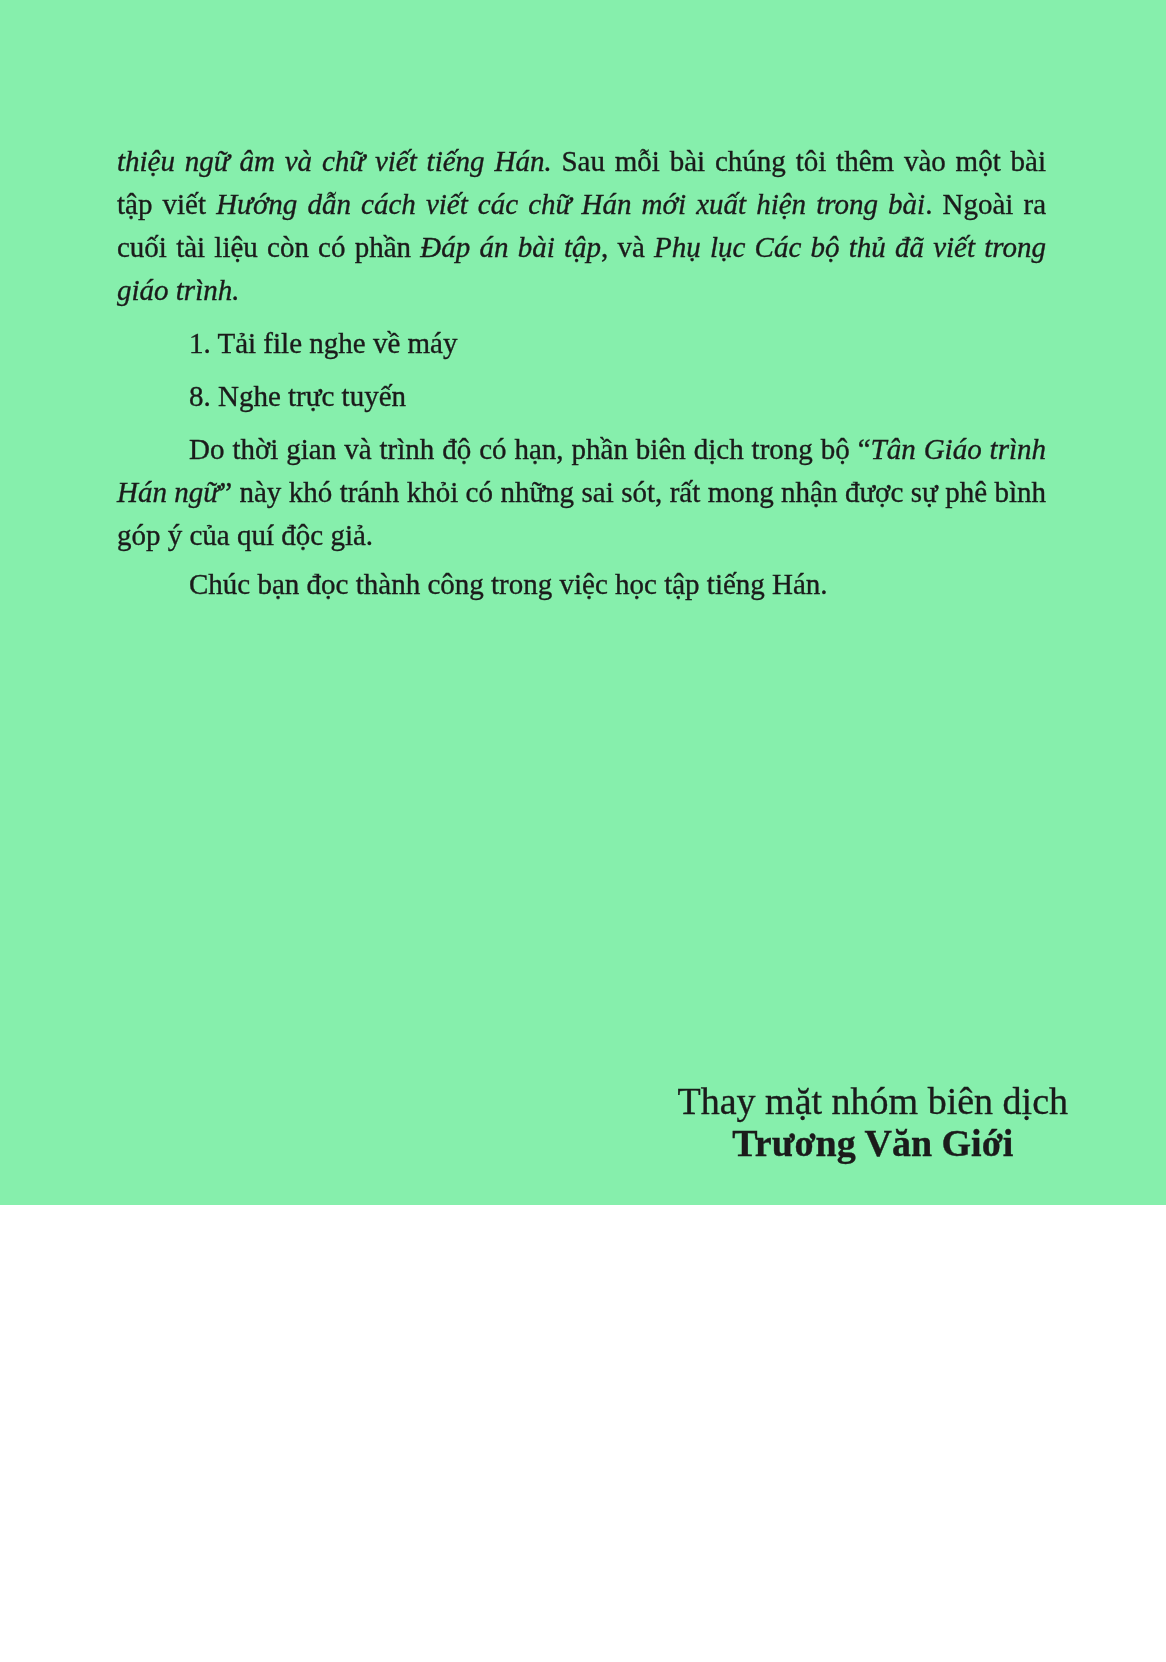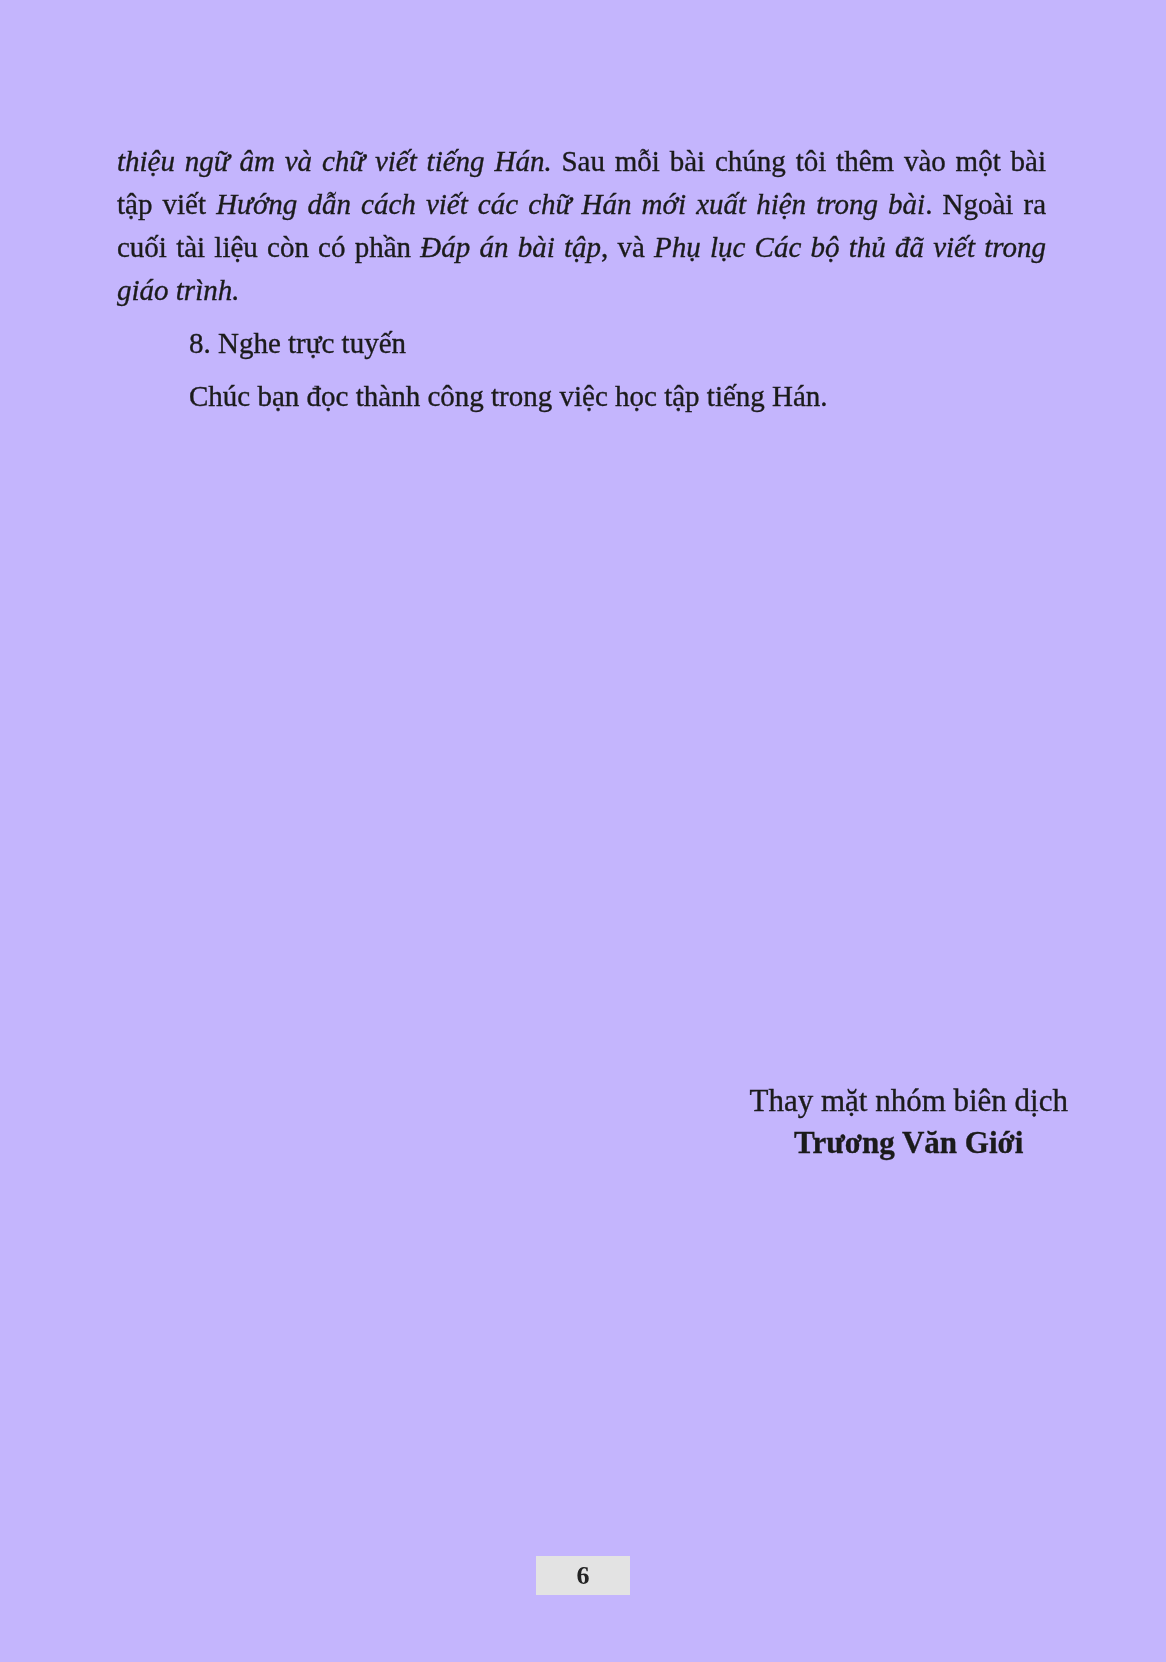--- a/index.html
+++ b/index.html
@@ -9,22 +9,22 @@
   }
   body {
     width: 1166px;
     height: 1662px;
     font-family: "Liberation Serif", "DejaVu Serif", serif;
     color: #1b1b1b;
   }
   .page {
     position: relative;
     width: 1166px;
-    height: 1662px;
-    background: #c4b5fd;
+    height: 1205px;
+    background: #86efac;
     overflow: hidden;
   }
   .body-text {
     position: absolute;
     left: 117px;
     top: 140px;
     width: 929px;
     font-size: 29px;
     line-height: 43px;
     text-align: justify;
@@ -42,21 +42,21 @@
   }
   .italic {
     font-style: italic;
   }
   .signature {
     position: absolute;
     top: 1080px;
     right: 98px;
     width: fit-content;
     text-align: center;
-    font-size: 31px;
+    font-size: 38px;
     line-height: 42px;
     -webkit-text-stroke: 0.35px currentColor;
   }
   .sig-role {
     margin: 0;
   }
   .sig-name {
     margin: 0;
     font-weight: bold;
     text-align: center;
@@ -80,21 +80,23 @@
     color: #222222;
   }
 </style>
 </head>
 <body>
 
 <div class="page">
 
   <main class="body-text" id="content">
       <p class="para"><span class="italic">thiệu ngữ âm và chữ viết tiếng Hán.</span><span> Sau mỗi bài chúng tôi thêm vào một bài tập viết </span><span class="italic">Hướng dẫn cách viết các chữ Hán mới xuất hiện trong bài</span><span>. Ngoài ra cuối tài liệu còn có phần </span><span class="italic">Đáp án bài tập</span><span>, và </span><span class="italic">Phụ lục Các bộ thủ đã viết trong giáo trình.</span></p>
+      <p class="para indent heading"><span>1. Tải file nghe về máy</span></p>
       <p class="para indent heading"><span>8. Nghe trực tuyến</span></p>
+      <p class="para indent"><span>Do thời gian và trình độ có hạn, phần biên dịch trong bộ “</span><span class="italic">Tân Giáo trình Hán ngữ</span><span>” này khó tránh khỏi có những sai sót, rất mong nhận được sự phê bình góp ý của quí độc giả.</span></p>
       <p class="para indent"><span>Chúc bạn đọc thành công trong việc học tập tiếng Hán.</span></p>
     </main>
 
   <div class="signature">
     <p class="sig-role">Thay mặt nhóm biên dịch</p>
     <p class="sig-name">Trương Văn Giới</p>
   </div>
 
   <div class="footer">
     <div class="page-number-box" id="page-number-box" style="background: rgb(227, 227, 227);">6</div>

